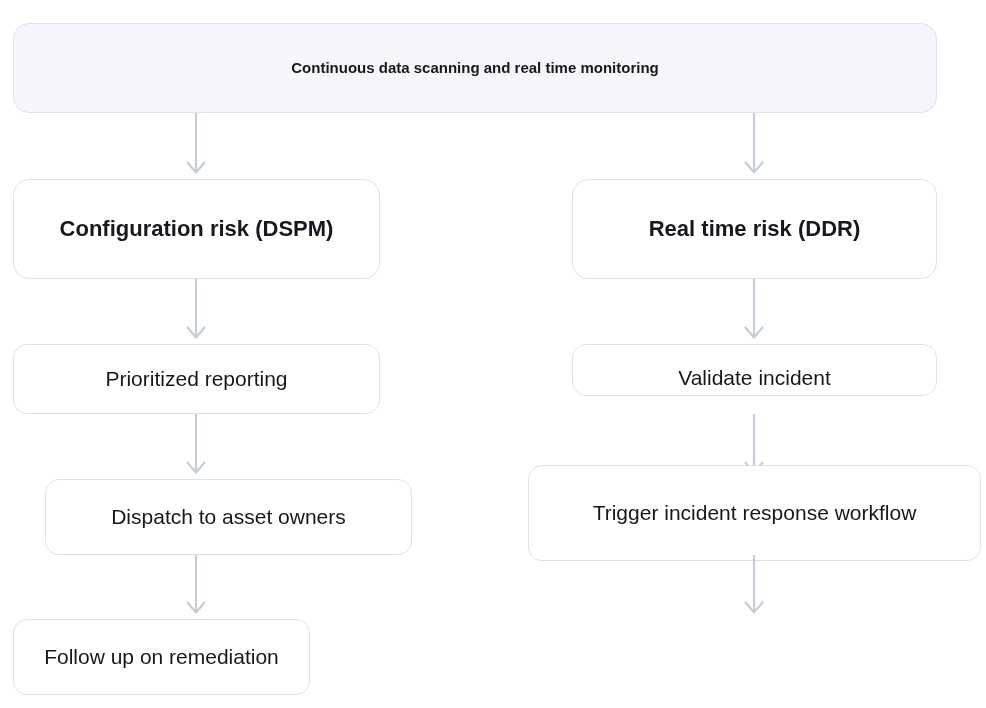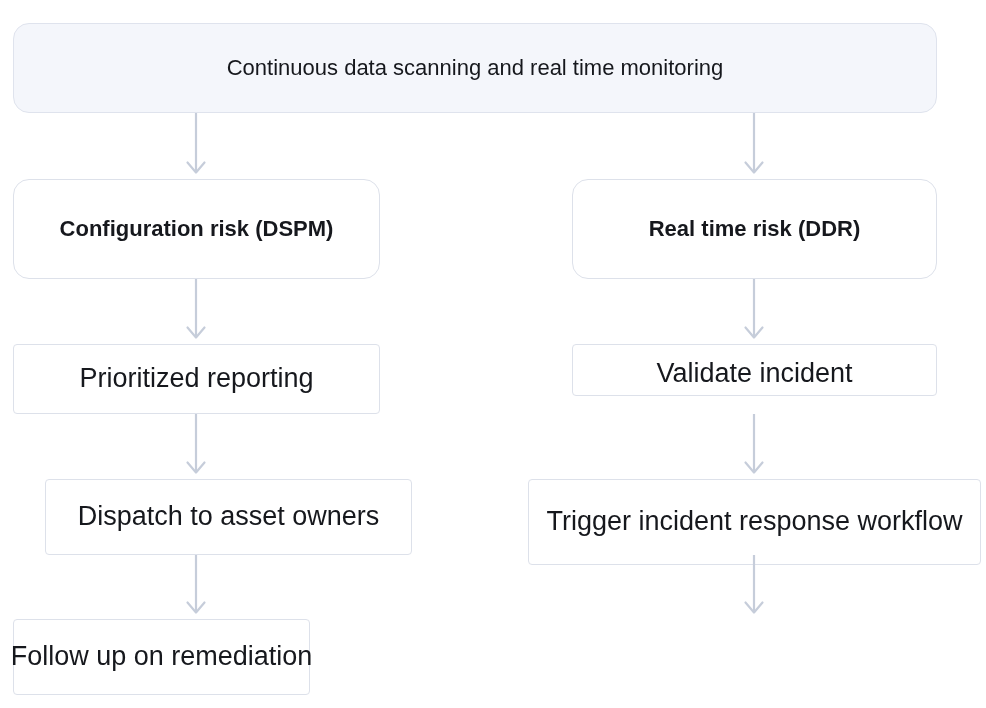--- a/index.html
+++ b/index.html
@@ -20,32 +20,32 @@
   }
 
   .node {
     position: absolute;
     box-sizing: border-box;
     display: flex;
     align-items: center;
     justify-content: center;
     text-align: center;
     border: 1.5px solid #dde1ea;
-    border-radius: 4px;
+    border-radius: 14px;
     background: #ffffff;
     color: #16181d;
-    font-size: 27px;
+    font-size: 21px;
     line-height: 1.25;
     padding: 4px 14px;
   }
   .node.header {
     background: #f4f6fb;
     border-color: #dfe3ed;
-    font-weight: normal;
-    font-size: 22px;
+    font-weight: bold;
+    font-size: 15px;
     border-radius: 16px;
   }
   .node.strong {
     font-weight: bold;
     font-size: 22px;
     border-radius: 16px;
   }
   .node-label {
     display: block;
     white-space: nowrap;
@@ -124,21 +124,21 @@
     <svg width="30" height="65" viewBox="0 0 30 65">
       <path d="M15 0 L15 57" stroke="#c6cdda" stroke-width="2.2" fill="none"></path>
       <path d="M6.5 48.5 L15 58.5 L23.5 48.5" stroke="#c6cdda" stroke-width="2.2" fill="none" stroke-linecap="round" stroke-linejoin="round"></path>
     </svg>
   </div>
 
   <div class="node" style="left:13px; top:479px; width:367px; height:76px;margin-left:32px;">
     <span class="node-label">Dispatch to asset owners</span>
   </div>
 
-  <div class="node" style="left:528px; top:479px; width:453px; height:86px;">
+  <div class="node" style="left:528px; top:465px; width:453px; height:96px;">
     <span class="node-label">Trigger incident response workflow</span>
   </div>
 
   <div class="arrow" style="left:181px; top:555px; width:30px; height:64px;">
     <svg width="30" height="64" viewBox="0 0 30 64">
       <path d="M15 0 L15 56" stroke="#c6cdda" stroke-width="2.2" fill="none"></path>
       <path d="M6.5 47.5 L15 57.5 L23.5 47.5" stroke="#c6cdda" stroke-width="2.2" fill="none" stroke-linecap="round" stroke-linejoin="round"></path>
     </svg>
   </div>
 

